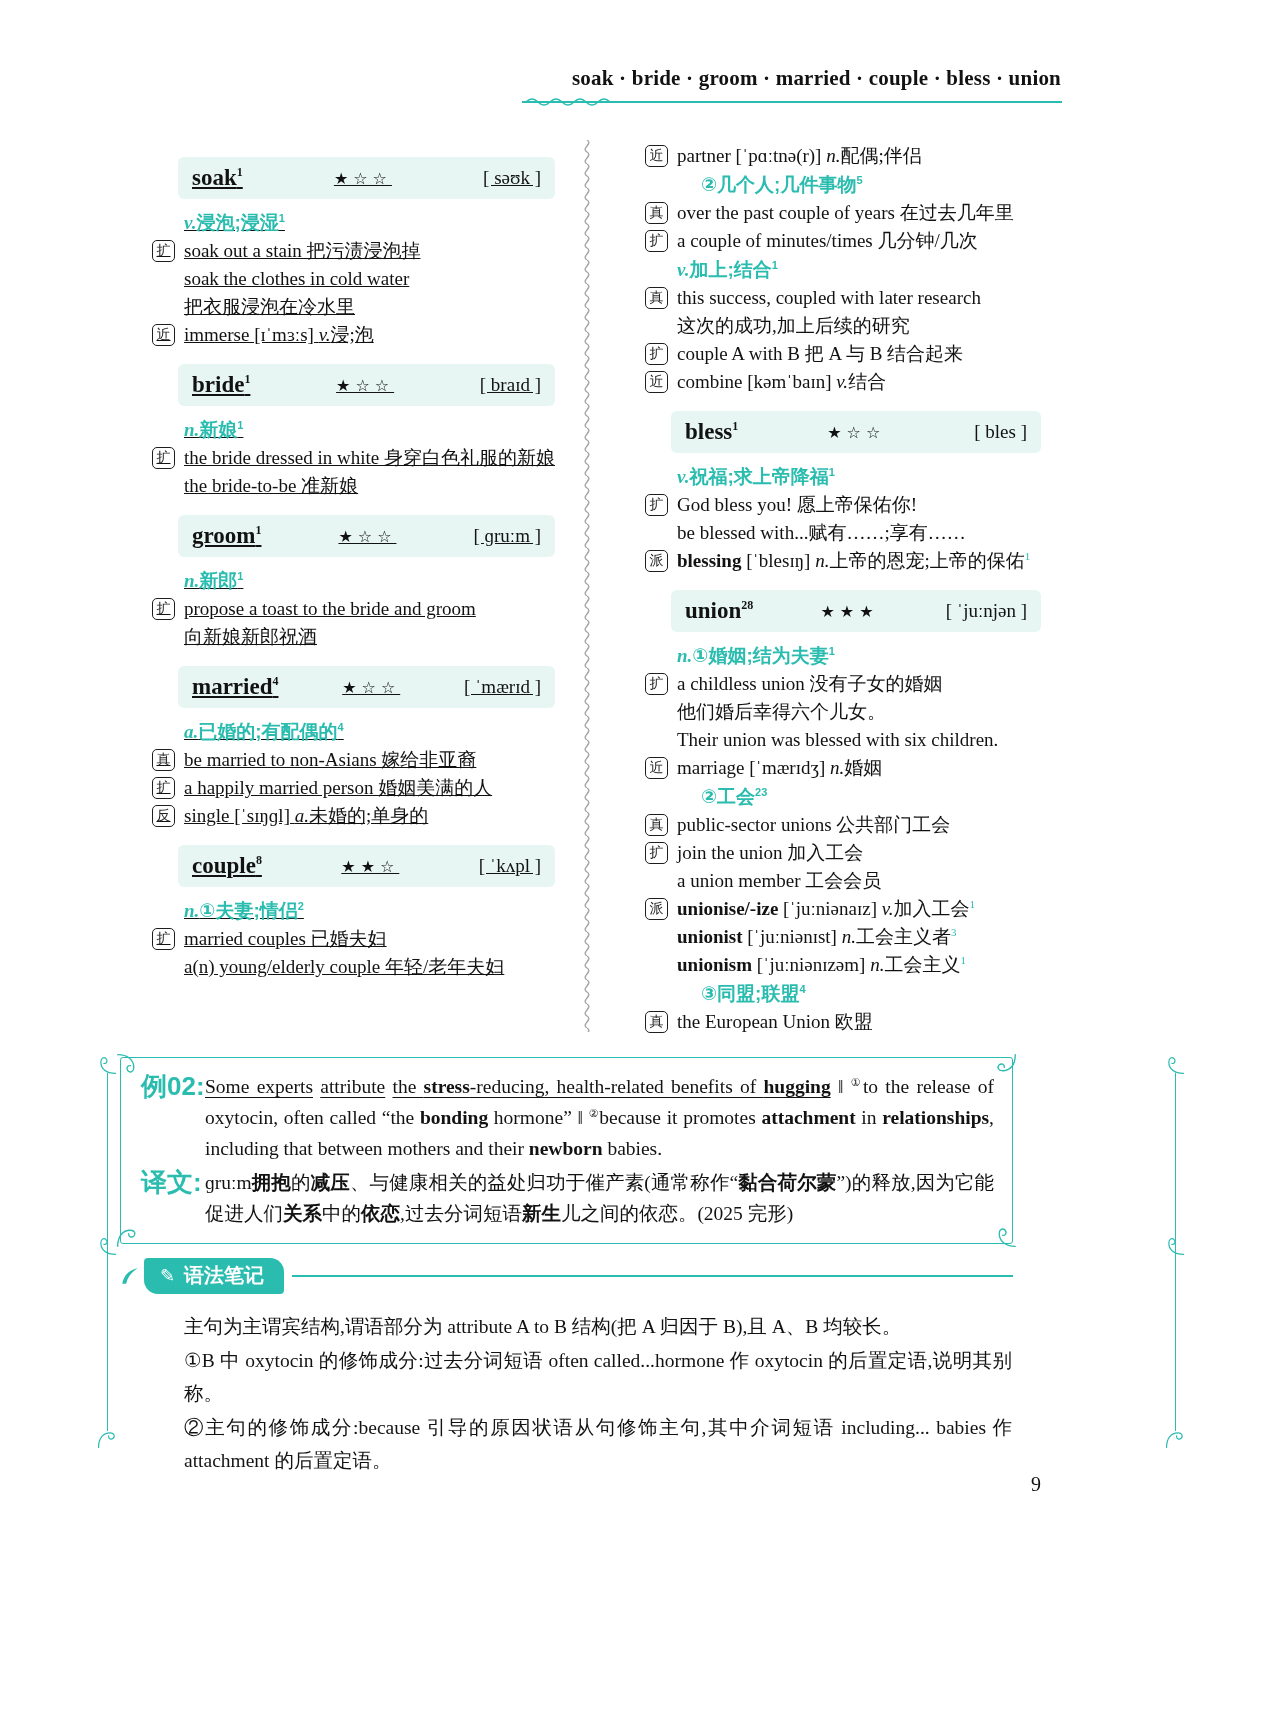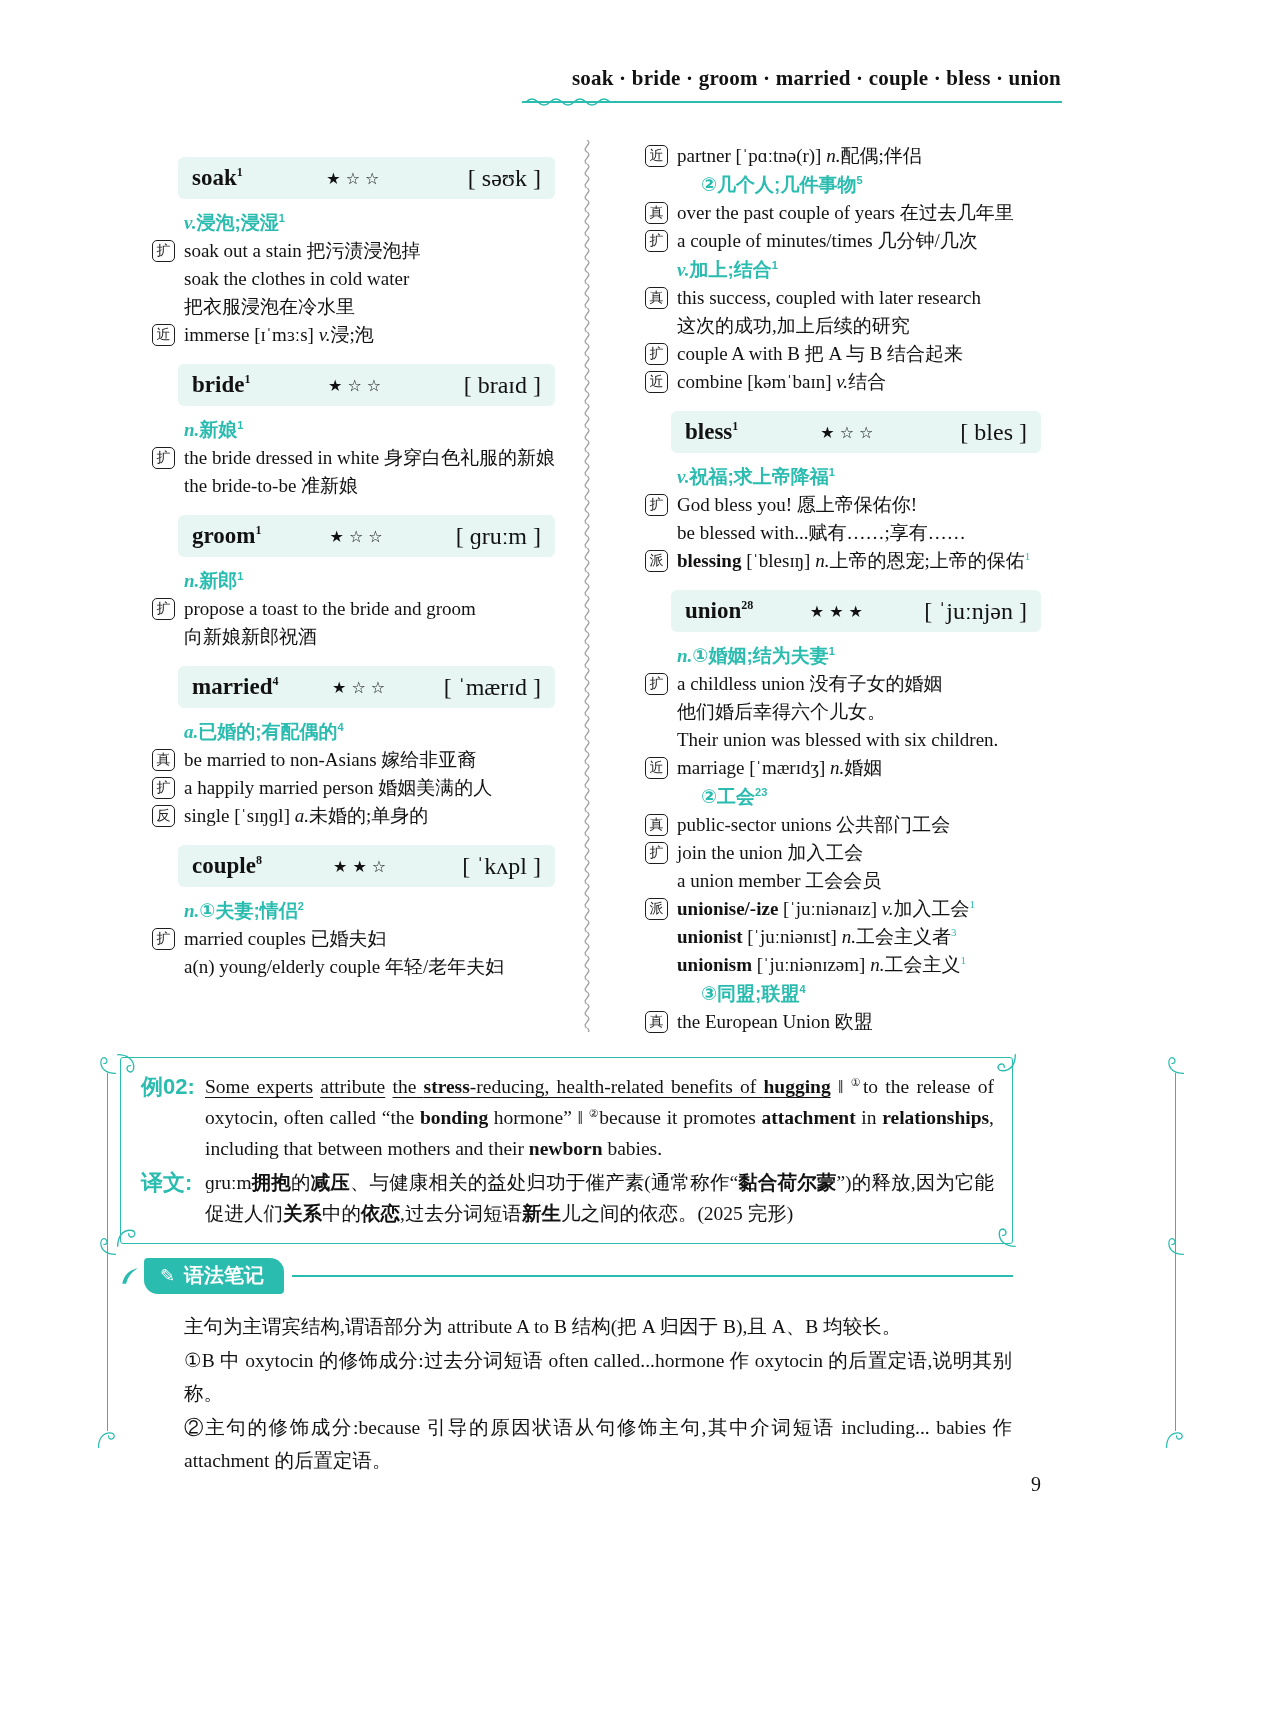--- a/index.html
+++ b/index.html
@@ -18,21 +18,21 @@
     font-weight:bold; font-size:21px; letter-spacing:.2px;
   }
   .header-rule {
     position:absolute; top:101px; right:219px; width:540px; height:2px;
     background:var(--teal);
   }
   .header-squiggle { position:absolute; left:2px; top:-6px; }
 
   
   .col { position:absolute; top:142px; }
-  .col-left  { left:152px; width:403px; }
+  .col-left  { left:152px; width:403px;text-decoration:underline; }
   .col-right { left:645px; width:396px; }
   .divider   { position:absolute; top:140px; left:579px; }
 
   .line { display:flex; font-size:19px; line-height:28px; }
   .line .txt { flex:1; }
   .tag {
     flex:0 0 23px; height:22px; margin:3px 9px 0 0;
     border:1.5px solid #1e1e1e; border-radius:5px;
     font-family:"Liberation Sans","DejaVu Sans",sans-serif;
     font-size:14px; line-height:19px; text-align:center; color:#1e1e1e;
@@ -50,39 +50,39 @@
     display:flex; align-items:center;
     background:var(--bar); border-radius:6px;
     height:42px; margin:15px 0 9px 26px; padding:0 14px;
   }
   .hw-word { font-size:23px; font-weight:bold; }
   .hw-word sup { font-size:12px; }
   .hw-stars {
     flex:1; text-align:center; font-size:16px; letter-spacing:5px;
     font-family:"DejaVu Sans",sans-serif; color:#111;
   }
-  .hw-phon { font-size:24px; }
+  .hw-phon { font-size:19px; }
 
   .b { font-weight:bold; }
   .i { font-style:italic; }
   .teal { color:var(--teal); }
   .u { text-decoration:underline; text-underline-offset:4px;margin-top:8px; }
   sup { font-size:11px; line-height:0; vertical-align:super; }
 
   
   .example-box {
     position:absolute; top:1057px; left:120px; width:893px; height:187px;
     border:1.5px solid var(--teal); border-radius:3px;
     padding:13px 18px 8px 20px;
   }
   .ex-row { display:flex; margin-bottom:3px; }
   .ex-label {
     flex:0 0 64px; color:var(--teal); font-weight:bold;
     font-family:"Liberation Sans","DejaVu Sans",sans-serif;
-    font-size:22px; line-height:31px;
+    font-size:26px; line-height:31px;
   }
   .ex-text { flex:1; font-size:19.5px; line-height:31px; text-align:justify; }
 
   .orn { position:absolute; width:22px; height:22px; }
   .orn-tl { left:-5px;  top:-5px;    transform:rotate(180deg); }
   .orn-tr { right:-5px; top:-5px;    transform:rotate(-90deg); }
   .orn-bl { left:-5px;  bottom:-5px; transform:rotate(90deg); }
   .orn-br { right:-5px; bottom:-5px; }
 
   

